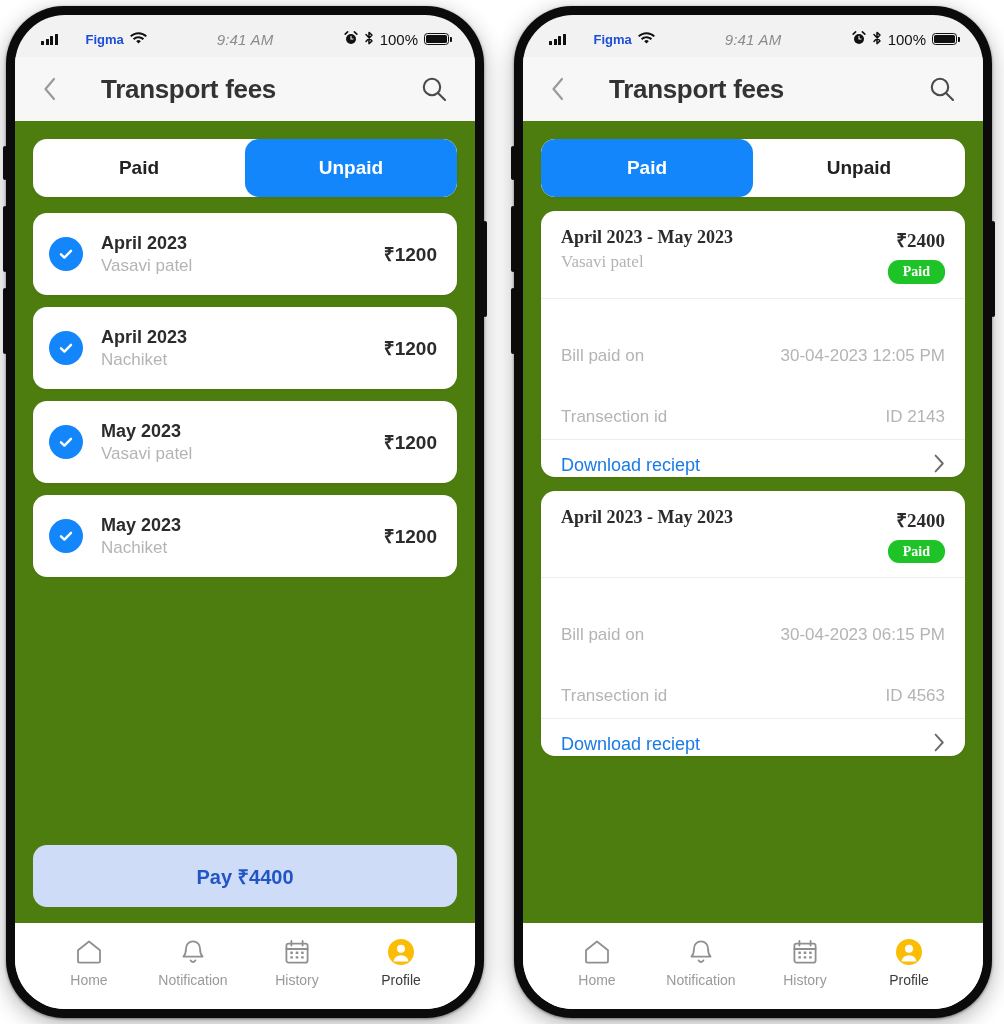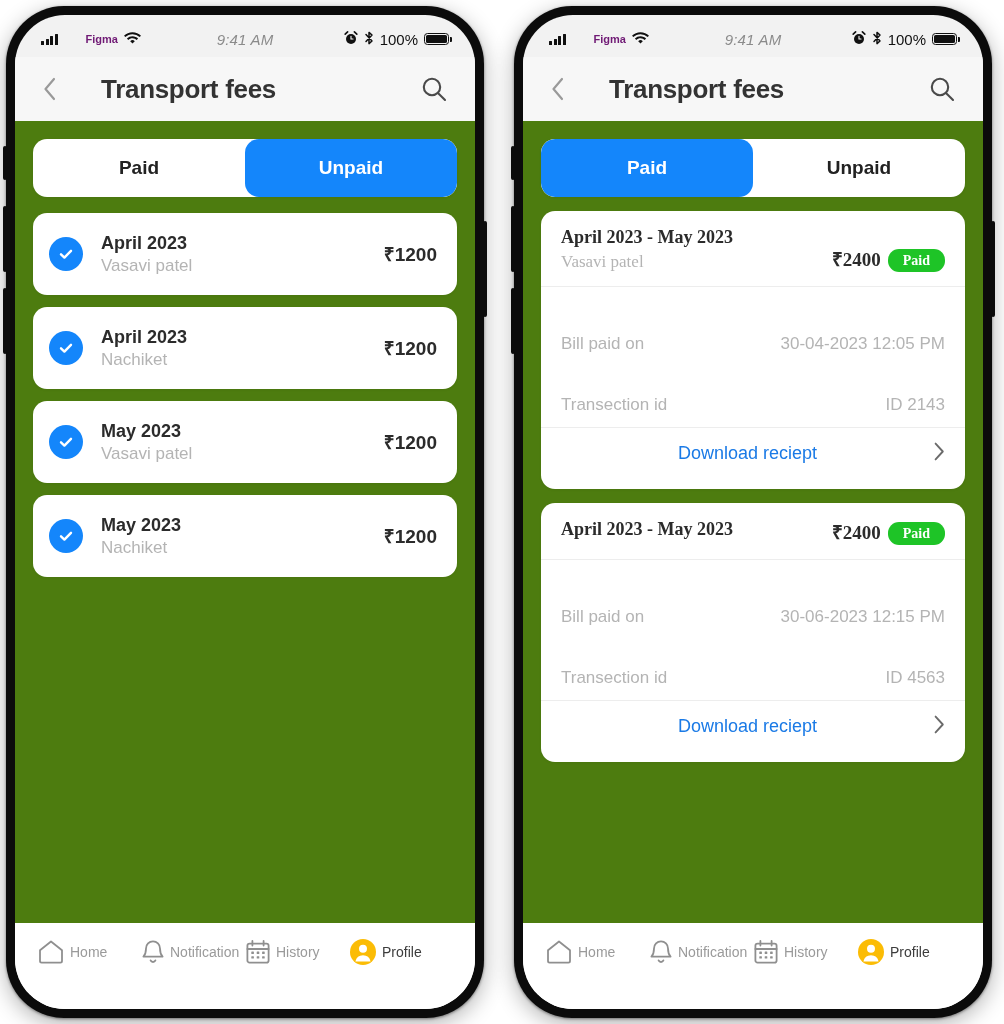--- a/index.html
+++ b/index.html
@@ -43,21 +43,21 @@
   
   .statusbar {
     flex:0 0 auto; height:42px;
     display:flex; align-items:center;
     padding:6px 26px 0 26px;
     font-size:15px; color:#111;
   }
   .sb-left  { display:flex; align-items:center; gap:6px; flex:1; }
   .sb-mid   { flex:0 0 auto; font-style:italic; color:#8b8b8b; font-size:15px; letter-spacing:.2px; }
   .sb-right { display:flex; align-items:center; gap:6px; flex:1; justify-content:flex-end; }
-  .carrier  { font-weight:600; font-size:11px; color:#701a75;padding-left:22px; }
+  .carrier  { font-weight:600; font-size:13px; color:#1d4ed8;padding-left:22px; }
   .bars { display:flex; align-items:flex-end; gap:1.5px; height:11px; }
   .bars i { display:block; width:3px; background:#111; border-radius:.5px; }
   .bars i:nth-child(1){ height:4px; }
   .bars i:nth-child(2){ height:6px; }
   .bars i:nth-child(3){ height:8.5px; }
   .bars i:nth-child(4){ height:11px; }
   .pct { font-size:15px; font-weight:500; color:#111; }
   .battery { width:25px; height:12px; border:1.6px solid #111; border-radius:3.5px; position:relative; padding:1.4px; }
   .battery::after { content:""; position:absolute; right:-3.6px; top:3.4px; width:2px; height:5px; background:#111; border-radius:0 1px 1px 0; }
   .battery span { display:block; height:100%; width:100%; background:#111; border-radius:1.6px; }
@@ -111,49 +111,49 @@
   .fee-name  { font-size:17px; color:#b4b4b4; }
   .fee-amt   { font-size:19px; font-weight:700; color:#2b2b2b; }
 
   
   .paid-list { margin-top:14px; display:flex; flex-direction:column; gap:14px; flex:0 0 auto; }
   .paid-card { background:#ffffff; border-radius:14px; box-shadow:0 1px 3px rgba(0,0,0,.06); overflow:hidden; }
   .pc-top { display:flex; padding:16px 20px 14px 20px;font-family:Liberation Serif, serif; }
   .pc-left { flex:1; display:flex; flex-direction:column; gap:4px; }
   .pc-period { font-size:18px; font-weight:700; color:#2b2b2b; }
   .pc-payer  { font-size:17px; color:#b4b4b4; }
-  .pc-right  { display:flex; flex-direction:row; align-items:flex-end; gap:7px; }
+  .pc-right  { display:flex; flex-direction:column; align-items:flex-end; gap:7px; }
   .pc-amt    { font-size:19px; font-weight:700; color:#2b2b2b; }
   .badge { background:#1ec427; color:#ffffff; font-size:14px; font-weight:600; border-radius:11px; padding:3px 15px; line-height:1.25; }
   .pc-mid { border-top:1px solid #ededed; border-bottom:1px solid #ededed; padding:11px 20px 12px 20px; display:flex; flex-direction:column; gap:5px; }
   .kv { display:flex; align-items:baseline; }
   .kv .k { flex:1; font-size:17px; color:#b4b4b4;margin-top:36px; }
   .kv .v { font-size:17px; color:#b4b4b4; }
-  .pc-foot { display:flex; align-items:center; padding:14px 20px 24px 20px; cursor:pointer;text-align:center; }
+  .pc-foot { display:flex; align-items:center; padding:14px 20px 0 20px; cursor:pointer; }
   .dl-label { flex:1; font-size:18px; color:#1a7ae6; font-weight:500; }
 
   
   .spacer { flex:1 1 auto; }
   .pay-btn {
     flex:0 0 auto;
     height:62px; border-radius:14px;
     background:#cedcf7; color:#2255c4;
     display:flex; align-items:center; justify-content:center;
     font-size:20px; font-weight:700;
     margin-bottom:16px; cursor:pointer;
   }
 
   
   .bottomnav {
     flex:0 0 auto; height:86px;
     background:#ffffff;
     display:flex; align-items:flex-start;
     padding:14px 22px 0 22px;
   }
-  .nav-item { flex:1; display:flex; flex-direction:row; align-items:center; gap:5px; cursor:pointer; }
+  .nav-item { flex:1; display:flex; flex-direction:column; align-items:center; gap:5px; cursor:pointer; }
   .nav-ico { height:30px; display:flex; align-items:center; justify-content:center; }
   .nav-label { font-size:14px; color:#9a9a9a; }
   .nav-item.active .nav-label { color:#3c3c3c; font-weight:500; }
 </style>
 </head>
 <body>
 
 <div class="stage">
 
   <div class="phone left">
@@ -273,20 +273,21 @@
             <div class="fee-text">
               <div class="fee-month">May 2023</div>
               <div class="fee-name">Nachiket</div>
             </div>
             <div class="fee-amt">₹1200</div>
           </div>
         </div>
 
         <div class="spacer"></div>
 
+        <div class="pay-btn">Pay ₹4400</div>
       </div>
 
       <div class="bottomnav">
         <div class="nav-item">
           <span class="nav-ico">
             <svg width="28" height="26" viewBox="0 0 28 26">
                 <path d="M3 11.2 14 2.5l11 8.7V22a1.6 1.6 0 0 1-1.6 1.6H4.6A1.6 1.6 0 0 1 3 22z" stroke="#8f8f8f" stroke-width="1.8" fill="none" stroke-linejoin="round"></path>
               </svg>
           </span>
           <span class="nav-label">Home</span>
@@ -439,21 +440,21 @@
                 <div class="pc-period">April 2023 - May 2023</div>
               </div>
               <div class="pc-right">
                 <div class="pc-amt">₹2400</div>
                 <div class="badge">Paid</div>
               </div>
             </div>
             <div class="pc-mid">
               <div class="kv">
                 <span class="k">Bill paid on</span>
-                <span class="v">30-06-2023 12:15 PM</span>
+                <span class="v">30-04-2023 06:15 PM</span>
               </div>
               <div class="kv">
                 <span class="k">Transection id</span>
                 <span class="v">ID 4563</span>
               </div>
             </div>
             <div class="pc-foot">
               <span class="dl-label">Download reciept</span>
               <span>
                 <svg width="11" height="19" viewBox="0 0 11 19">

